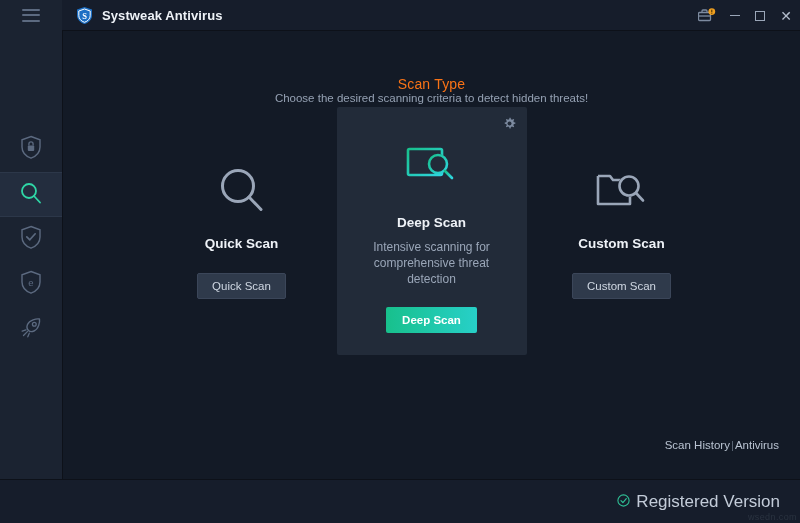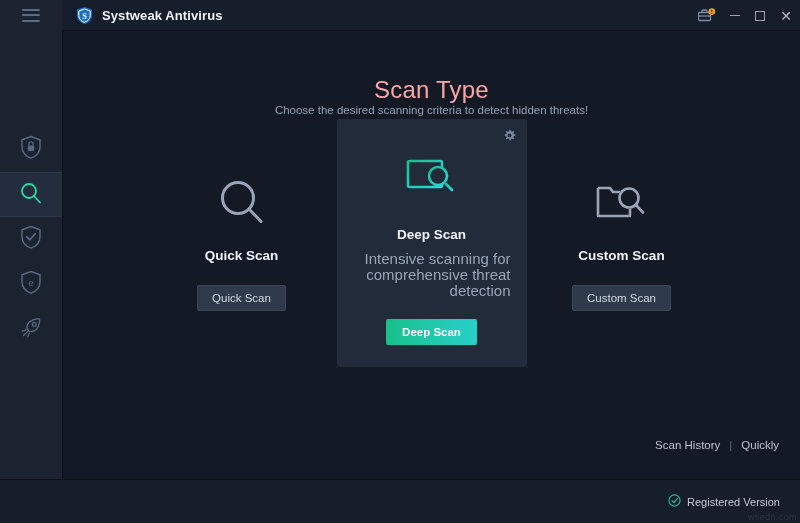--- a/index.html
+++ b/index.html
@@ -153,22 +153,22 @@
     border-left: 1px solid #0d1119;
     display: flex;
     flex-direction: column;
   }
 
   .page-head {
     text-align: center;
     padding-top: 45px;
   }
   .page-title {
-    color: #fca5a5;
-    font-size: 24px;
+    color: #f97316;
+    font-size: 14px;
     font-weight: normal;
     letter-spacing: .2px;
   }
   .page-sub {
     color: #95a1b3;
     font-size: 11.5px;
   }
 
   .cards {
     flex: 1;
@@ -201,24 +201,23 @@
   }
   .card-title {
     margin-top: 14px;
     color: #eef2f7;
     font-size: 13.5px;
     font-weight: bold;
   }
   .card-desc {
     margin-top: 9px;
     color: #9aa6b8;
-    font-size: 15px;
+    font-size: 12px;
     line-height: 16px;
     padding: 0 16px;
-    text-align: right;
   }
   .card-btn {
     margin: 22px auto 0;
     display: block;
     background: #2f3a4b;
     border: 1px solid #3b4659;
     color: #cfd7e2;
     font-size: 11.5px;
     font-family: "Liberation Sans", sans-serif;
     padding: 6px 14px;
@@ -242,21 +241,21 @@
     cursor: pointer;
   }
 
   
   .links {
     position: absolute;
     right: 21px;
     bottom: 28px;
     display: flex;
     align-items: flex-end;
-    gap: 9px;
+    gap: 1px;
     font-size: 11.5px;
   }
   .links a {
     color: #b9c3d1;
     text-decoration: none;
     cursor: pointer;
   }
   .links .sep { color: #5d6878; }
 
   
@@ -269,21 +268,21 @@
     align-items: center;
     justify-content: flex-end;
     padding-right: 20px;
     position: relative;
   }
   .reg {
     display: flex;
     align-items: center;
     gap: 6px;
     color: #c3ccd9;
-    font-size: 11px;
+    font-size: 17px;
   }
   .watermark {
     position: absolute;
     right: 3px;
     bottom: 1px;
     color: #2a3340;
     font-size: 9px;
     letter-spacing: .4px;
   }
 </style>
@@ -450,21 +449,21 @@
             </svg>
           </div>
           <div class="card-title">Custom Scan</div>
           <button class="card-btn">Custom Scan</button>
         </div>
       </div>
 
       <div class="links">
         <a>Scan History</a>
         <span class="sep">|</span>
-        <a>Quickly</a>
+        <a>Antivirus</a>
       </div>
     </div>
   </div>
 
   <div class="footer">
     <div class="reg">
       <span>
         <svg width="13" height="13" viewBox="0 0 13 13">
           <circle cx="6.5" cy="6.5" r="5.6" fill="none" stroke="#2fbf95" stroke-width="1.1"></circle>
           <polyline points="4,6.6 5.9,8.6 9.3,4.6" fill="none" stroke="#2fbf95" stroke-width="1.2" stroke-linecap="round" stroke-linejoin="round"></polyline>

